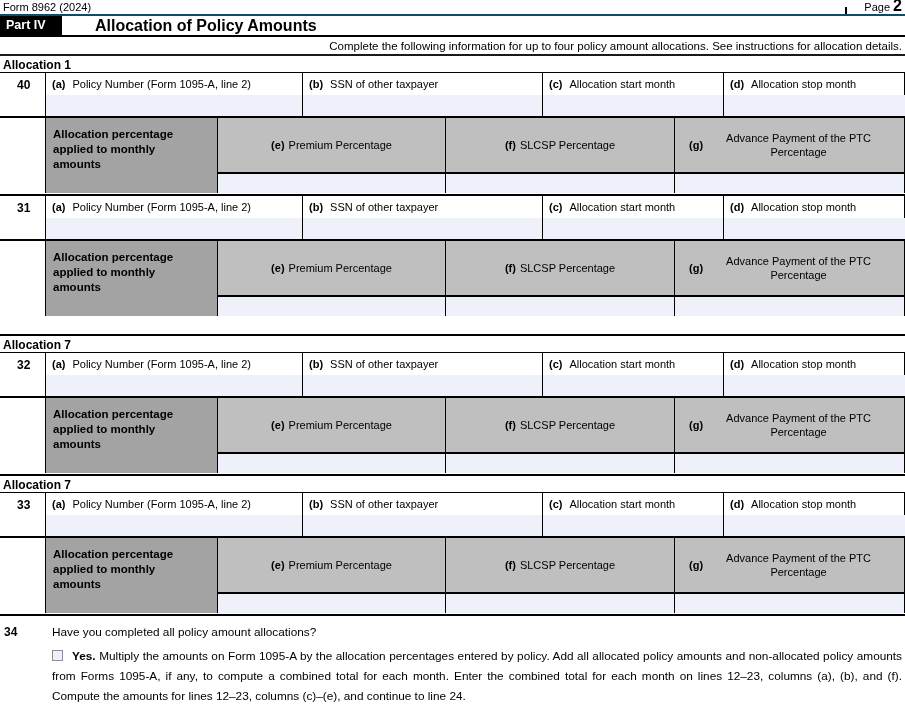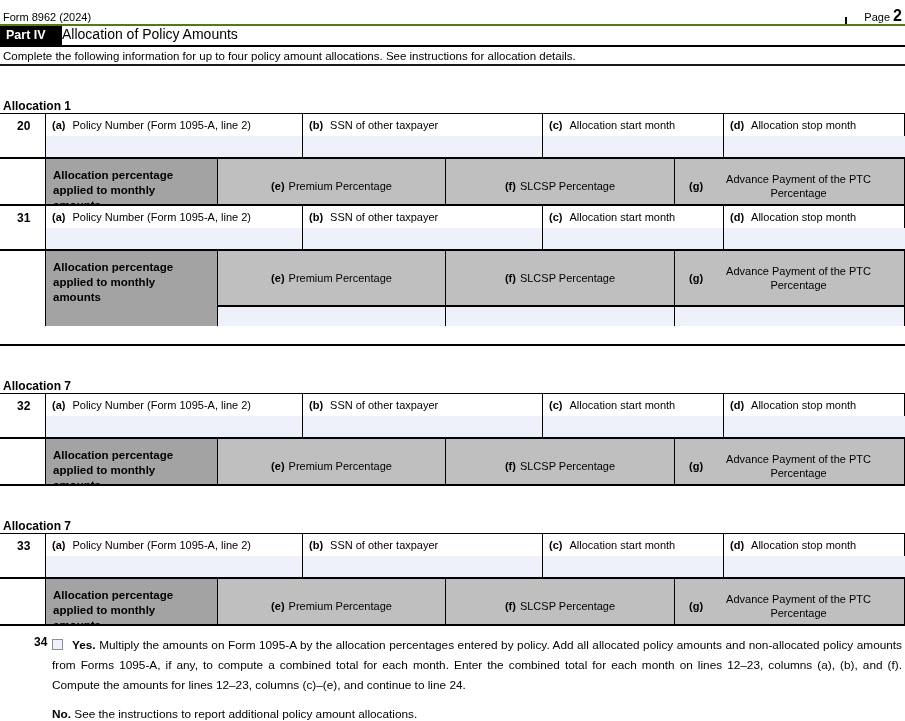--- a/index.html
+++ b/index.html
@@ -7,50 +7,52 @@
   body {
     font-family: "Liberation Sans", "DejaVu Sans", sans-serif;
     color:#000;
     width:905px;
   }
   .page { width:905px; height:721px; position:relative; overflow:hidden; background:#fff; }
 
   
   .top-header {
     display:flex; justify-content:space-between; align-items:flex-end;
-    height:26px; padding:2px 3px 1px 3px;
-    border-bottom:2px solid #4d7c0f; position:relative;
+    height:16px; padding:2px 3px 1px 3px;
+    border-bottom:2px solid #0c4a6e; position:relative;
     font-size:11px;
   }
   .top-header::after { content:""; position:absolute; right:58px; bottom:0; width:2px; height:7px; background:#000; }
   .page-num { font-size:11px; }
   .page-num .pn { font-weight:bold; font-size:16px; line-height:12px; }
 
   
   .part-row {
-    display:flex; align-items:flex-start; height:21px;
+    display:flex; align-items:center; height:21px;
     border-bottom:2.5px solid #000;
+    gap:9px;
   }
   .part-badge {
     background:#000; color:#fff; font-weight:bold; font-size:12.5px;
     padding:2px 7px 3px 6px; height:100%; display:flex; align-items:center;
     min-width:62px;
   }
-  .part-title { font-weight:normal; font-size:14px; }
+  .part-title { font-weight:bold; font-size:16px; margin-left:24px; }
 
   .subtitle-row {
     height:19px; padding:3px 3px 0 3px; font-size:11.5px;
     border-bottom:2px solid #1a1a1a;
+    text-align:right;
   }
 
   
   .alloc { height:140px; overflow:hidden; border-bottom:2.5px solid #000; }
   .alloc-title {
     font-weight:bold; font-size:12px; line-height:12px;
-    padding:3px 0 1px 3px; border-bottom:1.2px solid #000; height:17px;margin-top:31px;
+    padding:3px 0 1px 3px; border-bottom:1.2px solid #000; height:17px;
   }
   .r1 {
     display:grid;
     grid-template-columns:45px 257px 240px 181px 182px;
     grid-template-rows:22px 21px;
     border-bottom:2px solid #000;
     border-right:1px solid #000;
   }
   .num-cell {
     grid-row:1/3; grid-column:1;
@@ -80,21 +82,21 @@
     background:var(--header-gray,#bfbfbf);
     border-right:1px solid #000; border-bottom:2px solid #000;
     display:flex; align-items:center; justify-content:center; text-align:center;
     font-size:11px; line-height:14px; padding:0 14px;
   }
   .gray-cell b { margin-right:4px; }
   .g-strip { background:var(--input-fill,#eef1fa); border-right:1px solid #000; }
 
   
   .q34 { position:relative; padding:9px 3px 0 52px; font-size:11.8px; }
-  .q-num { position:absolute; left:34px; top:9px; font-weight:bold; font-size:12px; }
+  .q-num { position:absolute; left:4px; top:9px; font-weight:bold; font-size:12px; }
   .q-question { margin-bottom:7px; }
   .q-option { text-align:justify; line-height:20px; }
   .q-option.no-opt { margin-top:9px; text-align:left; }
   .checkbox {
     display:inline-block; width:11px; height:11px;
     background:var(--input-fill,#eef1fa); border:1px solid #8b8b9b;
     vertical-align:-1px; margin-right:9px; cursor:pointer;
   }
 </style>
 </head>
@@ -110,21 +112,21 @@
   <div class="part-row">
     <span class="part-badge">Part IV</span>
     <span class="part-title">Allocation of Policy Amounts</span>
   </div>
 
   <div class="subtitle-row">Complete the following information for up to four policy amount allocations. See instructions for allocation details.</div>
 
   <section class="alloc">
     <div class="alloc-title">Allocation 1</div>
     <div class="r1">
-      <div class="num-cell">20</div>
+      <div class="num-cell">40</div>
       <div class="h-cell"><b>(a)</b><span>Policy Number (Form 1095-A, line 2)</span></div>
       <div class="h-cell"><b>(b)</b><span>SSN of other taxpayer</span></div>
       <div class="h-cell"><b>(c)</b><span>Allocation start month</span></div>
       <div class="h-cell"><b>(d)</b><span>Allocation stop month</span></div>
       <div class="i-cell">
           <input value="" style="">
         </div>
       <div class="i-cell">
           <input value="" style="">
         </div>
@@ -300,20 +302,21 @@
           <input value="" style="">
         </div>
       <div class="g-strip">
           <input value="" style="">
         </div>
     </div>
   </section>
 
   <div class="q34">
     <span class="q-num">34</span>
+    <div class="q-question">Have you completed all policy amount allocations?</div>
     <div class="q-option">
       <span class="checkbox" role="checkbox" aria-checked="false"></span><b>Yes.</b> <span>Multiply the amounts on Form 1095-A by the allocation percentages entered by policy. Add all allocated policy amounts and non-allocated policy amounts from Forms 1095-A, if any, to compute a combined total for each month. Enter the combined total for each month on lines 12–23, columns (a), (b), and (f). Compute the amounts for lines 12–23, columns (c)–(e), and continue to line 24.</span>
     </div>
     <div class="q-option no-opt">
       <b>No.</b> <span>See the instructions to report additional policy amount allocations.</span>
     </div>
   </div>
 
 </div>
 

